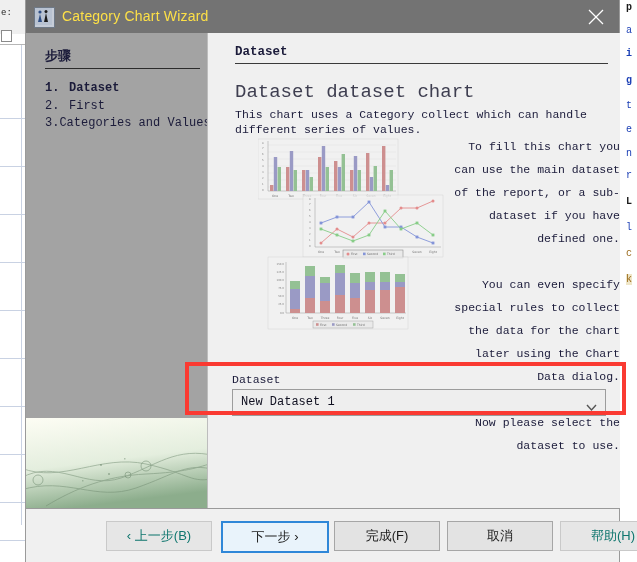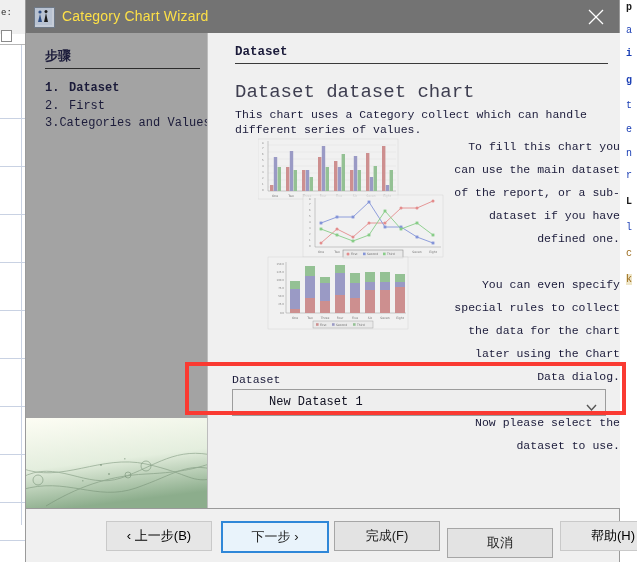--- a/index.html
+++ b/index.html
@@ -66,33 +66,33 @@
 
   .preview{position:absolute;left:50px;top:100px;width:190px;height:200px;}
 
   
   .dataset-group{position:absolute;left:13px;top:340px;width:387px;height:47px;}
   .dataset-label{position:absolute;left:11px;top:0;font-family:"Liberation Mono",monospace;
      font-size:11.5px;color:#1b1b3a;}
   .combo{position:absolute;left:11px;top:16px;width:372px;height:25px;background:#eeeeee;
      border:1px solid #9c9c9c;cursor:pointer;}
   .combo-text{position:absolute;left:8px;top:5px;font-family:"Liberation Mono",monospace;
-     font-size:12px;color:#101020;margin-left:28px;}
+     font-size:12px;color:#101020;}
   .combo-arrow{position:absolute;right:8px;top:8px;}
 
   .redbox{position:absolute;left:185px;top:362px;width:441px;height:53px;
      border:4px solid #fa3a32;box-sizing:border-box;pointer-events:none;}
 
   
   .btnbar{position:absolute;left:0;top:508px;width:593px;height:54px;background:#f0f0f0;
      border-top:1px solid #9a9a9a;}
   .btn{position:absolute;top:12px;height:28px;background:#e3e3e3;border:1px solid #a6a6a6;
      font-size:13px;color:#1b1b1b;display:flex;align-items:center;justify-content:center;
      white-space:nowrap;cursor:pointer;}
-  .btn.disabled{color:#000000;border-color:#c9c9c9;background:#e6e6e6;cursor:default;}
+  .btn.disabled{color:#0f766e;border-color:#c9c9c9;background:#e6e6e6;cursor:default;}
   .btn.focused{background:#e9f3fb;border:2px solid #2f87d8;}
 </style>
 </head>
 <body>
 
 <div class="screen">
 
   <div class="bg-app">
     <div class="bg-left-panel">
       <div class="bg-left-head">
@@ -437,20 +437,20 @@
             </svg>
           </span>
         </div>
       </div>
     </div>
 
     <div class="btnbar">
       <div class="btn disabled" style="left:80px;width:104px;">‹ 上一步(B)</div>
       <div class="btn focused" style="left:195px;width:104px;">下一步 ›</div>
       <div class="btn" style="left:308px;width:104px;">完成(F)</div>
-      <div class="btn" style="left:421px;width:104px;margin-top:7px;">取消</div>
+      <div class="btn" style="left:421px;width:104px;">取消</div>
       <div class="btn disabled" style="left:534px;width:104px;">帮助(H)</div>
     </div>
 
   </div>
 
   <div class="redbox"></div>
 </div>
 
 </body></html>

